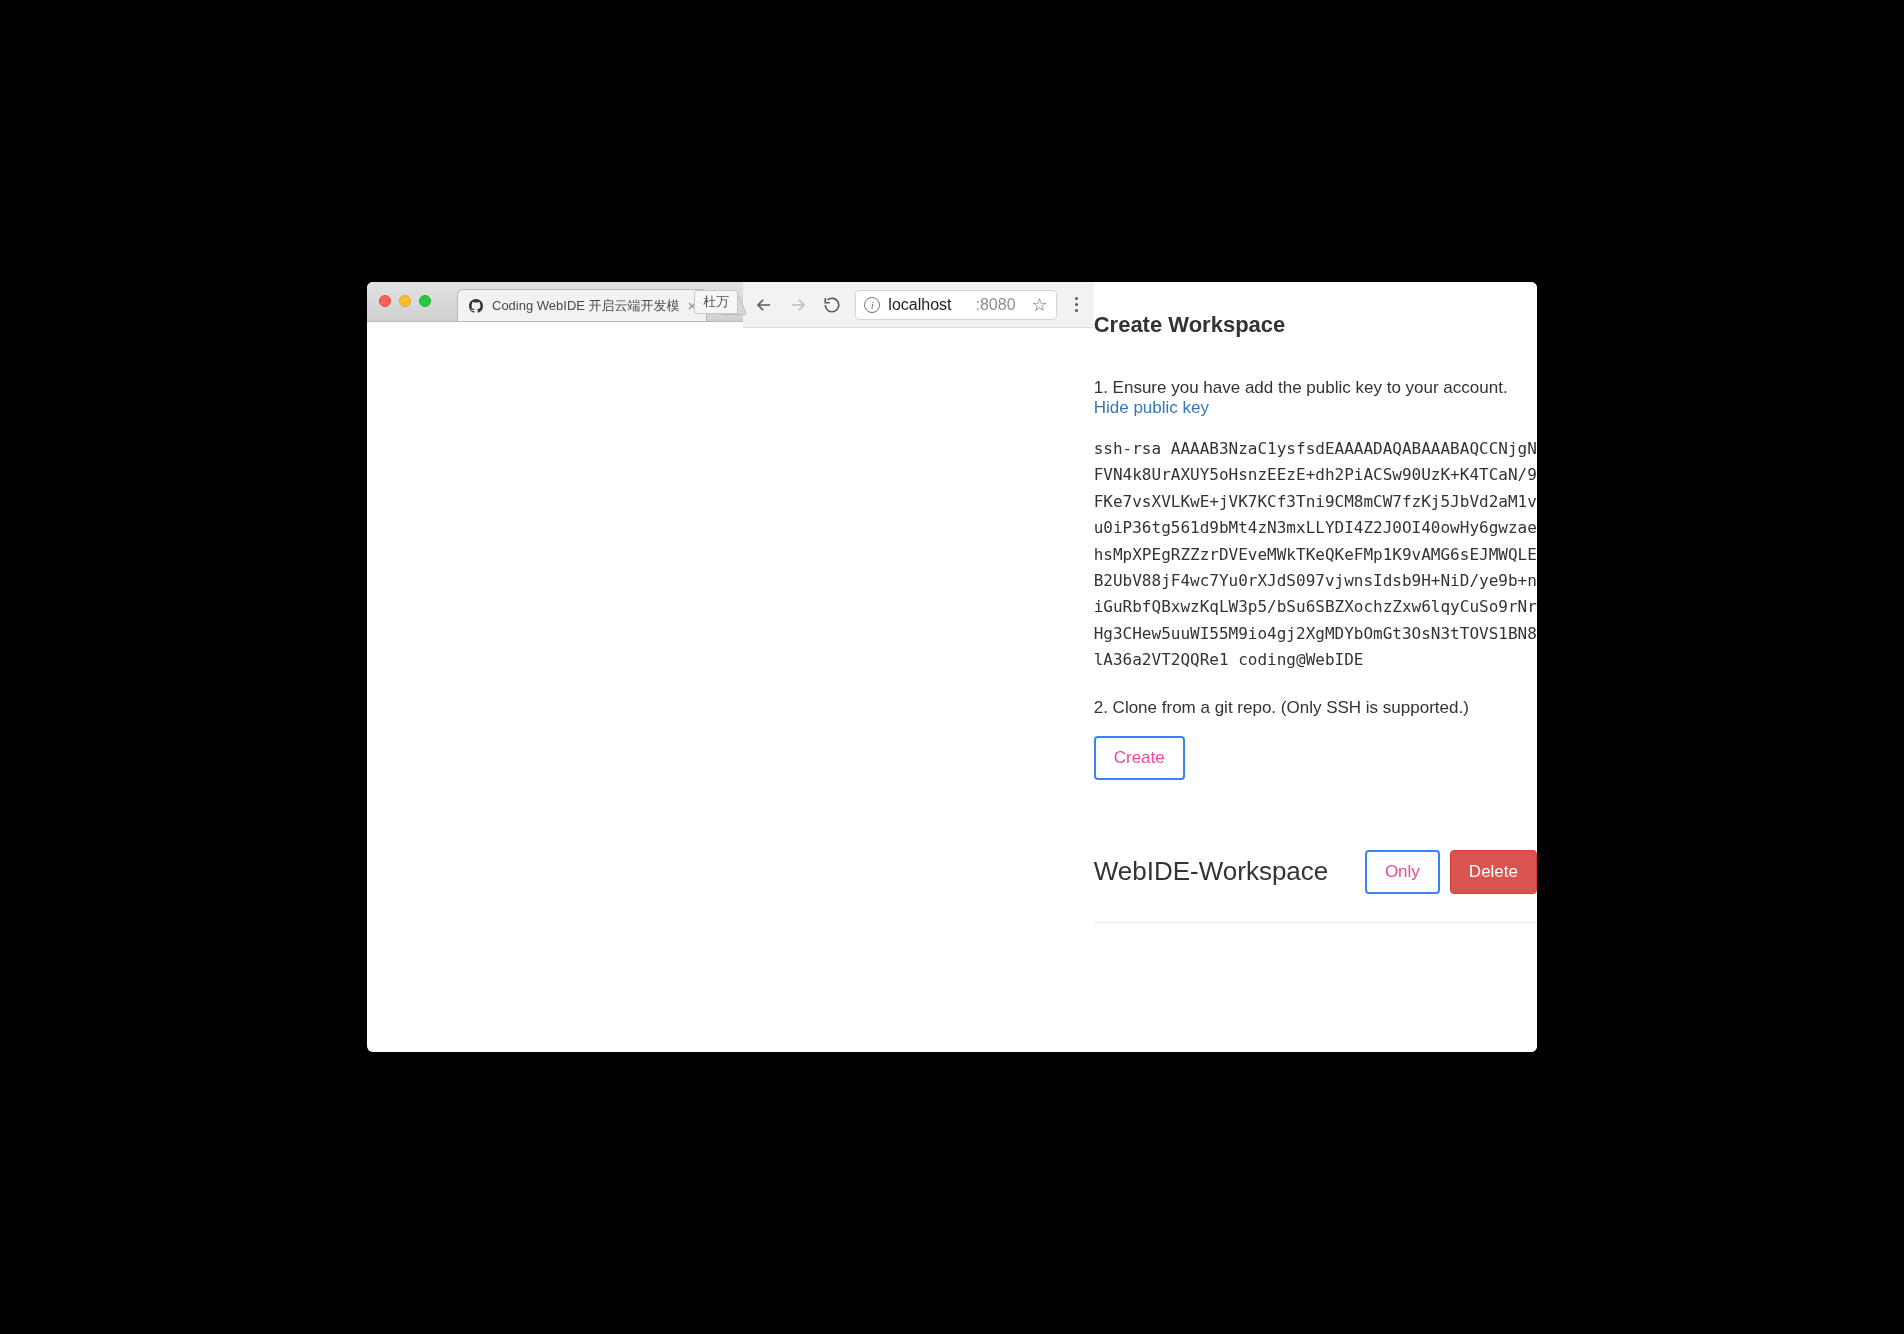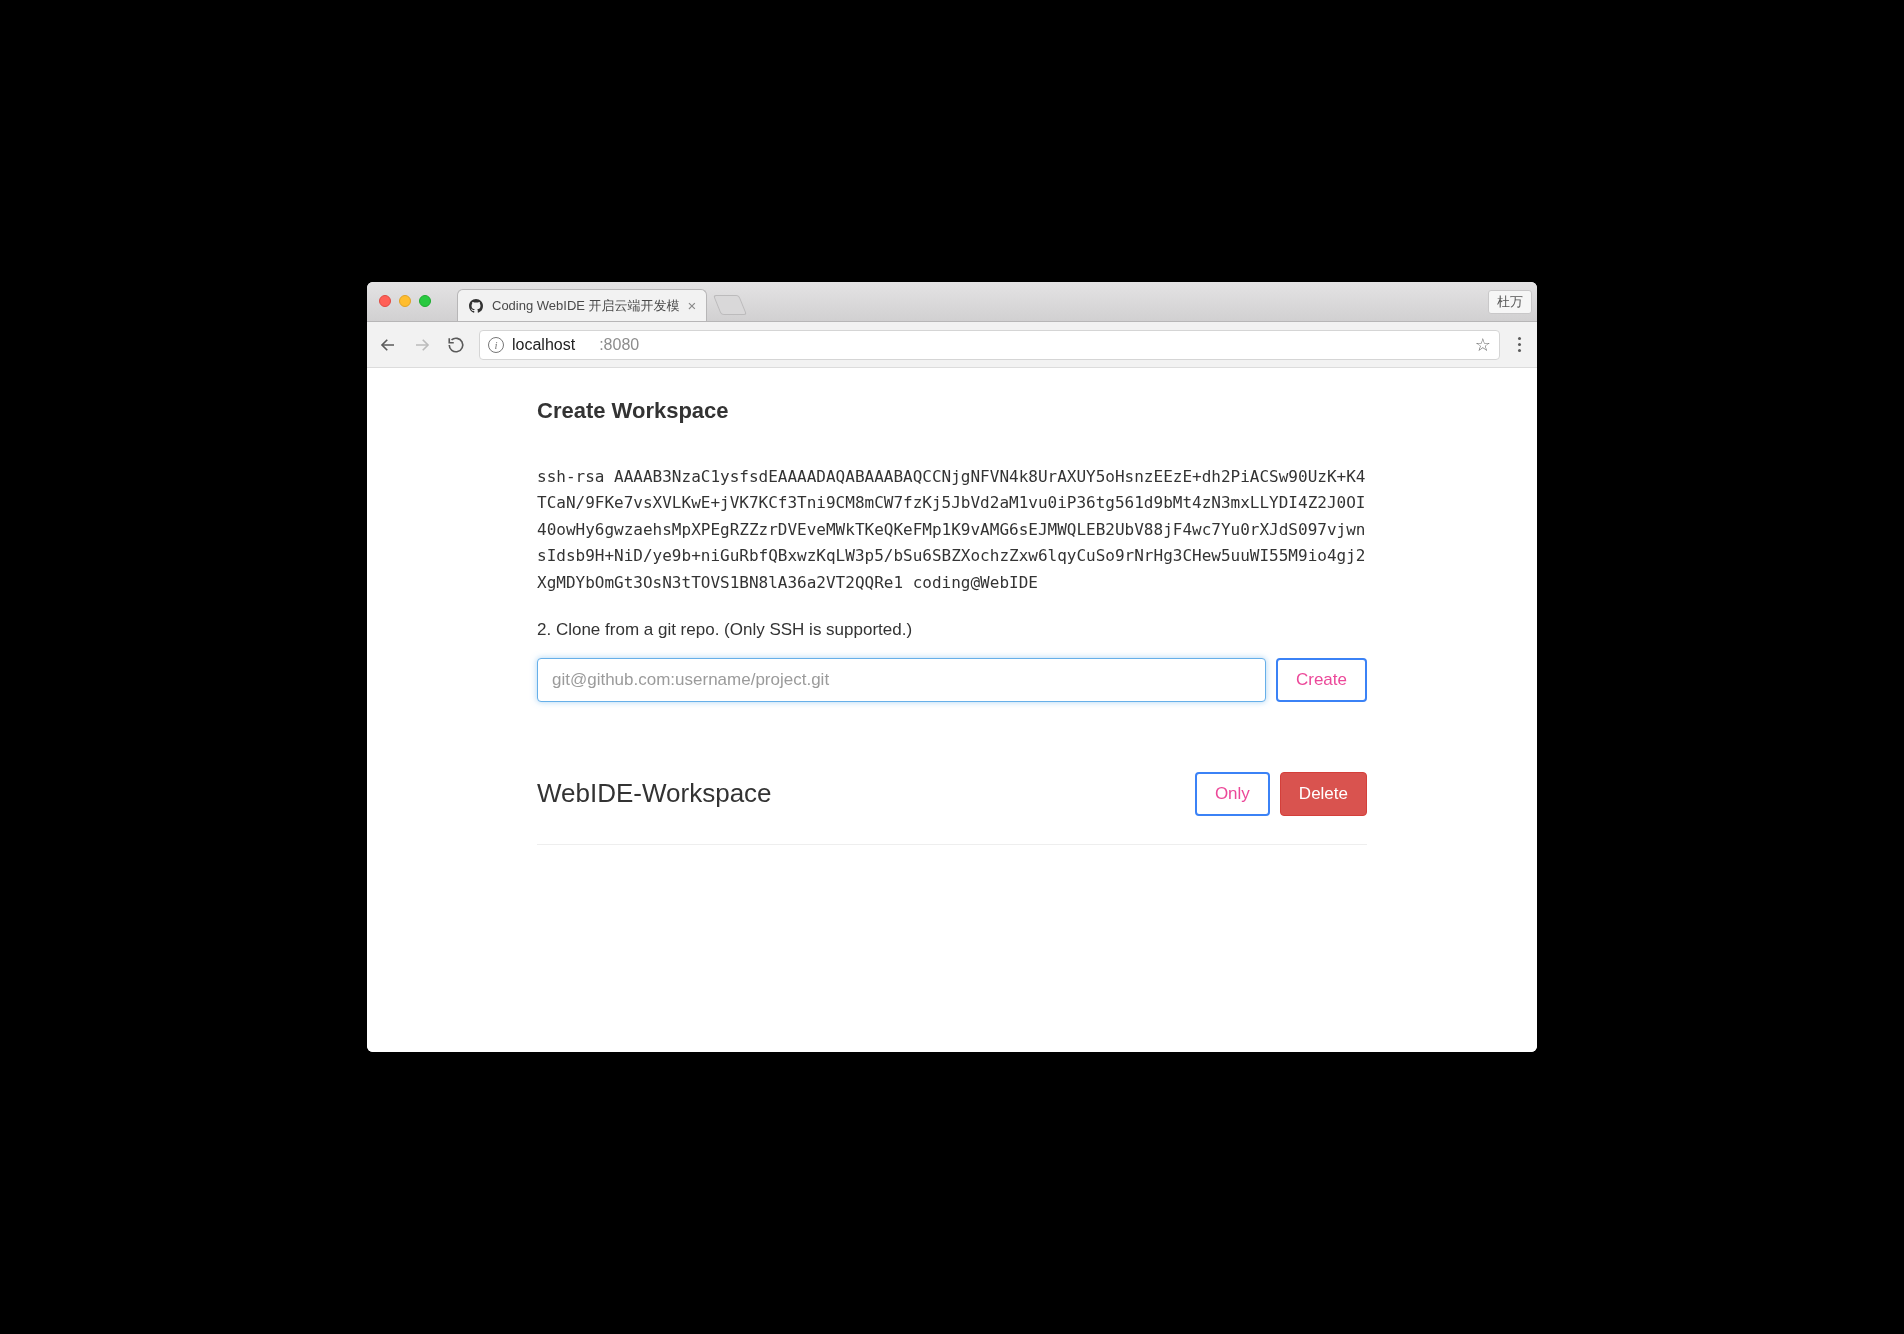--- a/index.html
+++ b/index.html
@@ -13,21 +13,21 @@
       justify-content: center;
     }
     .browser-window {
       width: 1170px;
       height: 770px;
       background: #fff;
       border-radius: 6px;
       box-shadow: 0 20px 60px rgba(0,0,0,0.5);
       overflow: hidden;
       display: flex;
-      flex-direction: column;
+      flex-direction: row;
     }
     
     .titlebar {
       height: 40px;
       background: linear-gradient(#e4e3e4, #d1d0d1);
       border-bottom: 1px solid #b7b6b7;
       display: flex;
       align-items: flex-end;
       position: relative;
     }
@@ -260,27 +260,29 @@
       <span></span>
         <span></span>
         <span></span>
     </div>
   </div>
 
   <div class="viewport">
     <div class="container">
       <h3 class="page-title">Create Workspace</h3>
 
+      <p class="step-line">
+        <span>1. Ensure you have add the public key to your account. </span><a href="#">Hide public key</a>
+      </p>
 
       <div class="ssh-key">ssh-rsa AAAAB3NzaC1ysfsdEAAAADAQABAAABAQCCNjgNFVN4k8UrAXUY5oHsnzEEzE+dh2PiACSw90UzK+K4TCaN/9FKe7vsXVLKwE+jVK7KCf3Tni9CM8mCW7fzKj5JbVd2aM1vu0iP36tg561d9bMt4zN3mxLLYDI4Z2J0OI40owHy6gwzaehsMpXPEgRZZzrDVEveMWkTKeQKeFMp1K9vAMG6sEJMWQLEB2UbV88jF4wc7Yu0rXJdS097vjwnsIdsb9H+NiD/ye9b+niGuRbfQBxwzKqLW3p5/bSu6SBZXochzZxw6lqyCuSo9rNrHg3CHew5uuWI55M9io4gj2XgMDYbOmGt3OsN3tTOVS1BN8lA36a2VT2QQRe1 coding@WebIDE</div>
 
       <p class="step-line">2. Clone from a git repo. (Only SSH is supported.)</p>
 
       <div class="clone-row">
-        <input class="git-input" type="text" placeholder="git@github.com:username/project.git" style="">
         <button class="btn">Create</button>
       </div>
 
       <div class="workspace-row">
         <div class="workspace-name">WebIDE-Workspace</div>
         <div class="workspace-actions">
           <button class="btn">Only</button>
           <button class="btn btn-danger">Delete</button>
         </div>
       </div>

